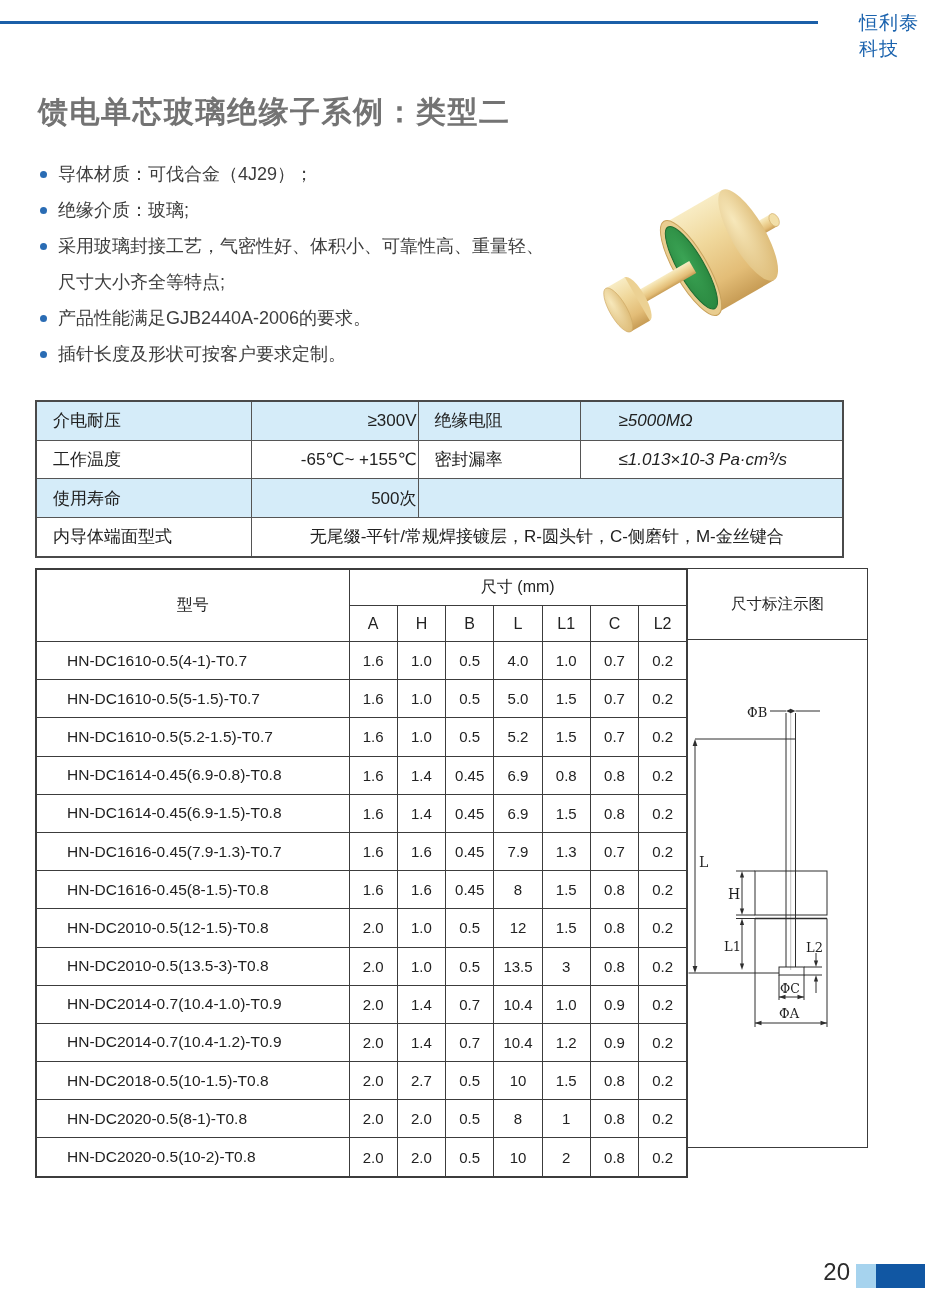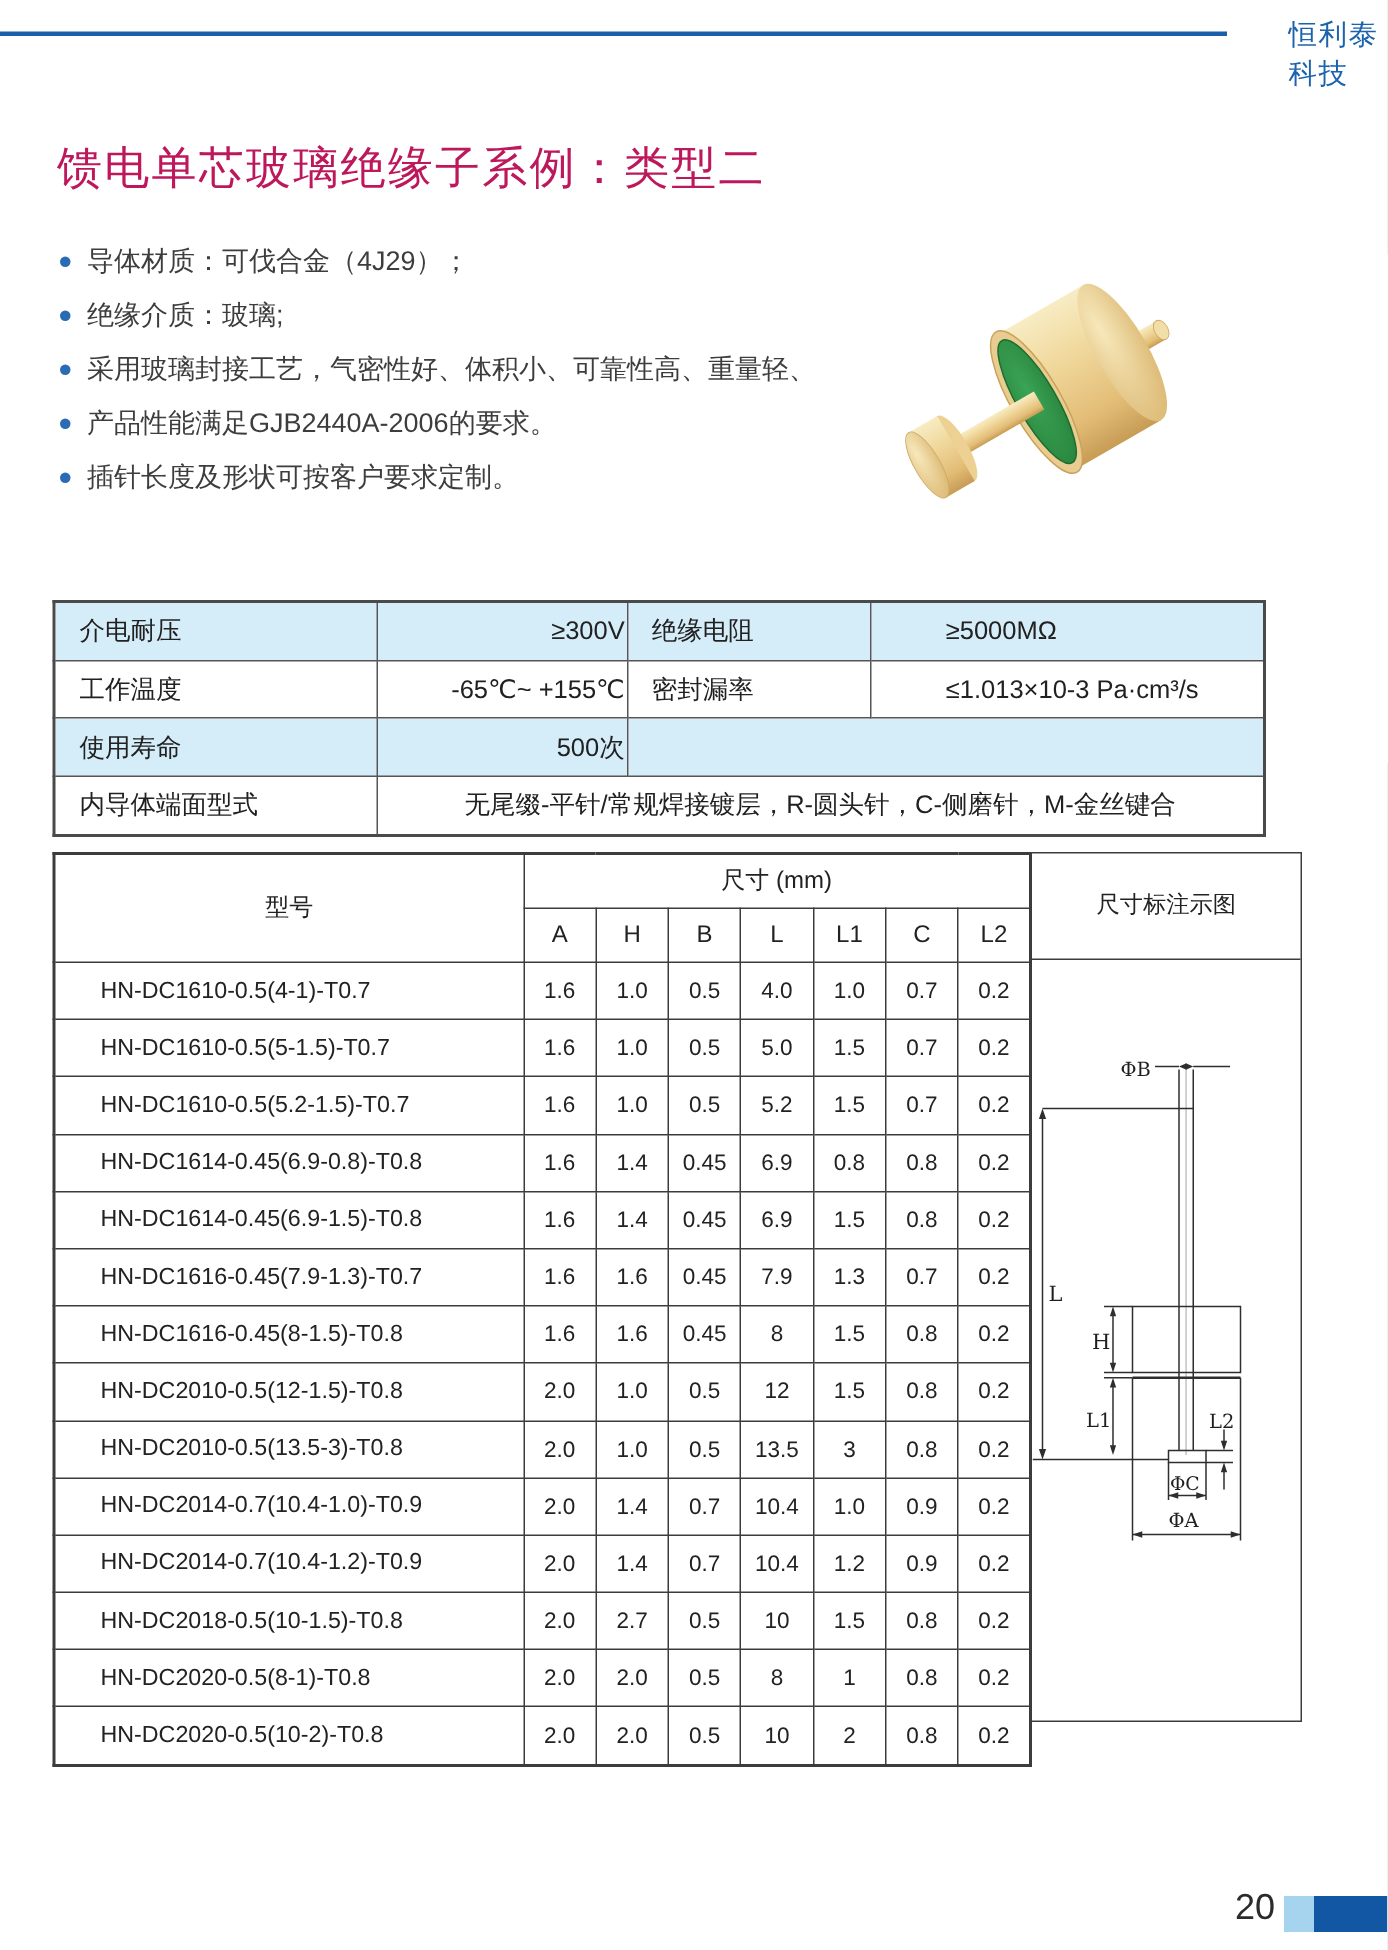--- a/index.html
+++ b/index.html
@@ -5,41 +5,41 @@
   html,body{margin:0;padding:0;background:#e8e8e8;}
   .page{
     position:relative;width:925px;height:1300px;background:#ffffff;
     font-family:"Liberation Sans","DejaVu Sans",sans-serif;overflow:hidden;
     margin:0 auto;
   }
   
   .header-rule{position:absolute;left:0;top:21px;width:818px;height:3px;background:#1b5fa8;}
   .brand{position:absolute;left:822px;top:10px;font-size:19px;color:#1b63ae;letter-spacing:1px;margin-left:37px;}
   
-  .title{position:absolute;left:38px;top:92px;margin:0;font-size:30px;font-weight:normal;
-         color:#be185d;letter-spacing:1.5px;}
+  .title{position:absolute;left:38px;top:92px;margin:0;font-size:30px;font-weight:bold;
+         color:#737373;letter-spacing:1.5px;}
   
   .bullets{position:absolute;left:40px;top:158px;width:540px;}
   .bullet-row{display:flex;align-items:flex-start;height:36px;}
   .bullet-dot{width:7px;height:7px;border-radius:50%;background:#2a6cb4;margin:13px 11px 0 0;flex:0 0 7px;}
   .bullet-spacer{width:18px;flex:0 0 18px;}
   .bullet-text{font-size:18px;color:#3d3d3d;line-height:33px;white-space:nowrap;}
   
   .product{position:absolute;left:570px;top:160px;}
   
   table{border-collapse:collapse;}
   .spec{position:absolute;left:35px;top:400px;width:807px;table-layout:fixed;
         border:2px solid #4a4a4a;}
   .spec td{border:1px solid #555;font-size:17px;color:#212121;height:35.7px;
            white-space:nowrap;overflow:hidden;}
   .spec tr.blue td{background:#d5ecf9;margin-left:32px;}
   .spec td.c1{padding-left:16px;}
   .spec td.c2{padding-left:17px;text-align:right;}
   .spec td.c3{padding-left:16px;}
-  .spec td.c4{padding-left:50px;}
+  .spec td.c4{padding-left:38px;font-style:italic;}
   .spec td.endface{text-align:center;padding:0;}
   
   .dims{position:absolute;left:35px;top:568px;width:653px;table-layout:fixed;
         border:2px solid #3c3c3c;}
   .dims th,.dims td{border:1px solid #3c3c3c;font-weight:normal;color:#222;
         white-space:nowrap;overflow:hidden;}
   .dims thead th{height:33px;font-size:16px;text-align:center;}
   .dims tbody td{height:35.2px;font-size:15px;text-align:center;}
   .dims td.model{text-align:left;padding-left:30px;font-size:15.5px;}
   
@@ -70,20 +70,24 @@
         <span class="bullet-dot"></span>
         <span class="bullet-text">导体材质：可伐合金（4J29）；</span>
       </div>
       <div class="bullet-row">
         <span class="bullet-dot"></span>
         <span class="bullet-text">绝缘介质：玻璃;</span>
       </div>
       <div class="bullet-row">
         <span class="bullet-dot"></span>
         <span class="bullet-text">采用玻璃封接工艺，气密性好、体积小、可靠性高、重量轻、</span>
+      </div>
+      <div class="bullet-row">
+        <span class="bullet-spacer"></span>
+        <span class="bullet-text">尺寸大小齐全等特点;</span>
       </div>
       <div class="bullet-row">
         <span class="bullet-dot"></span>
         <span class="bullet-text">产品性能满足GJB2440A-2006的要求。</span>
       </div>
       <div class="bullet-row">
         <span class="bullet-dot"></span>
         <span class="bullet-text">插针长度及形状可按客户要求定制。</span>
       </div>
     </div>

